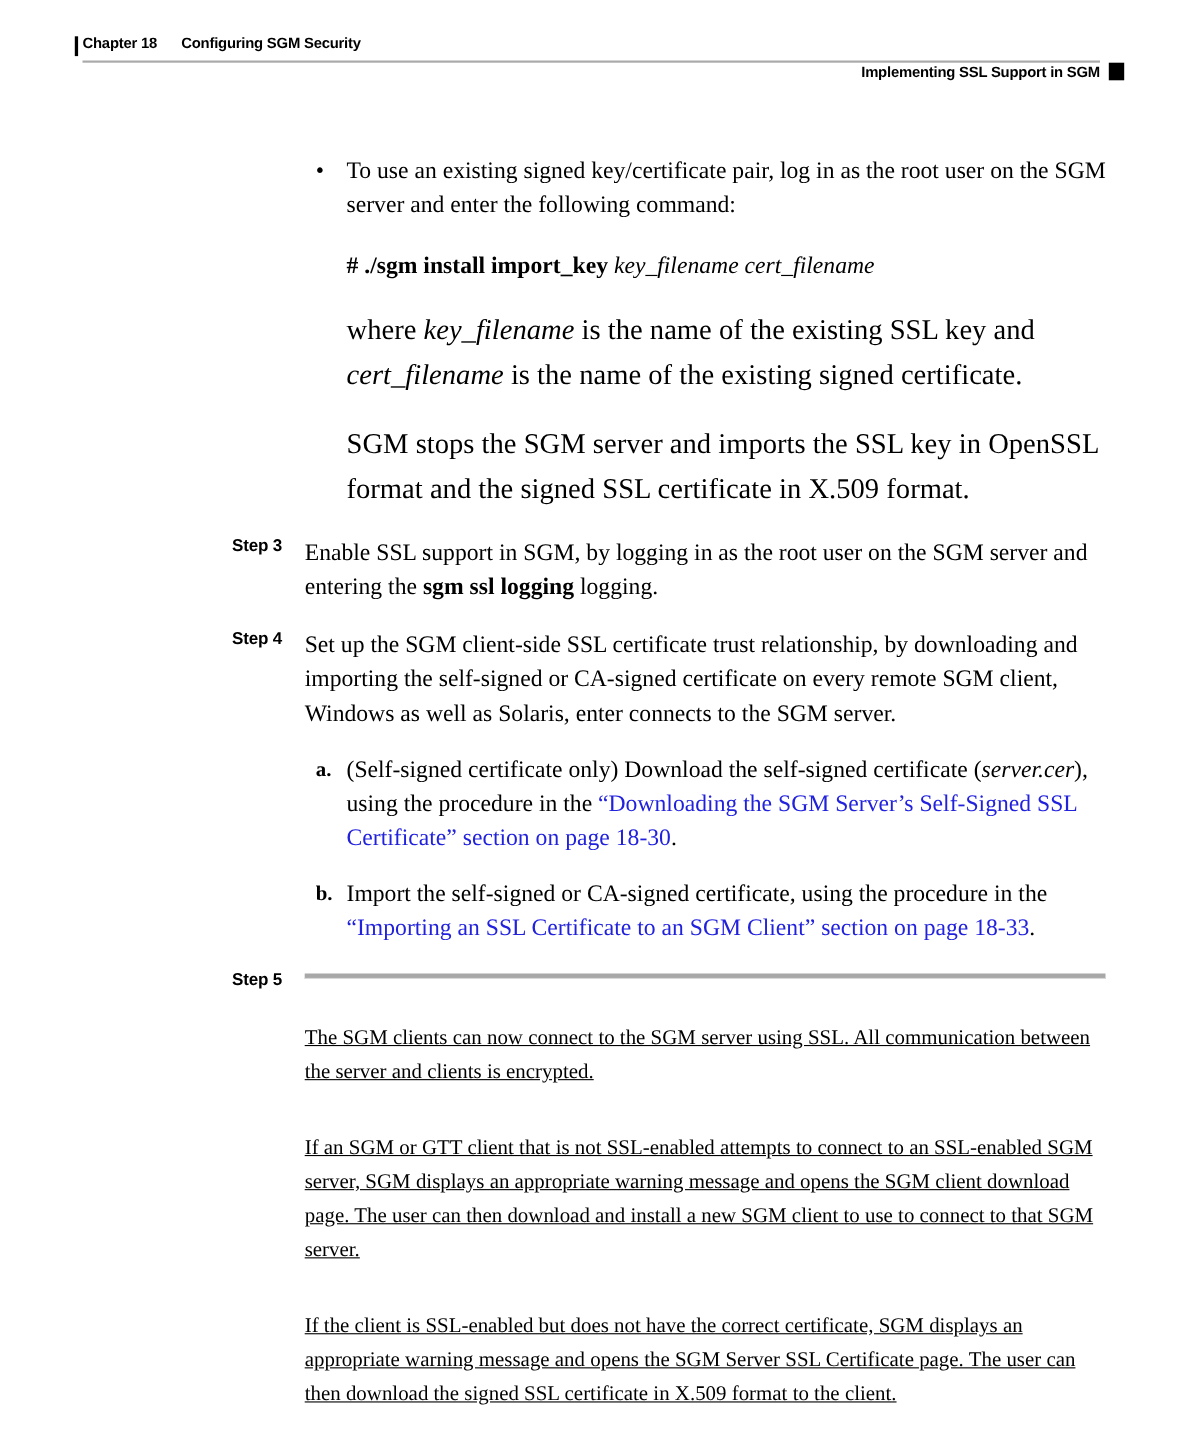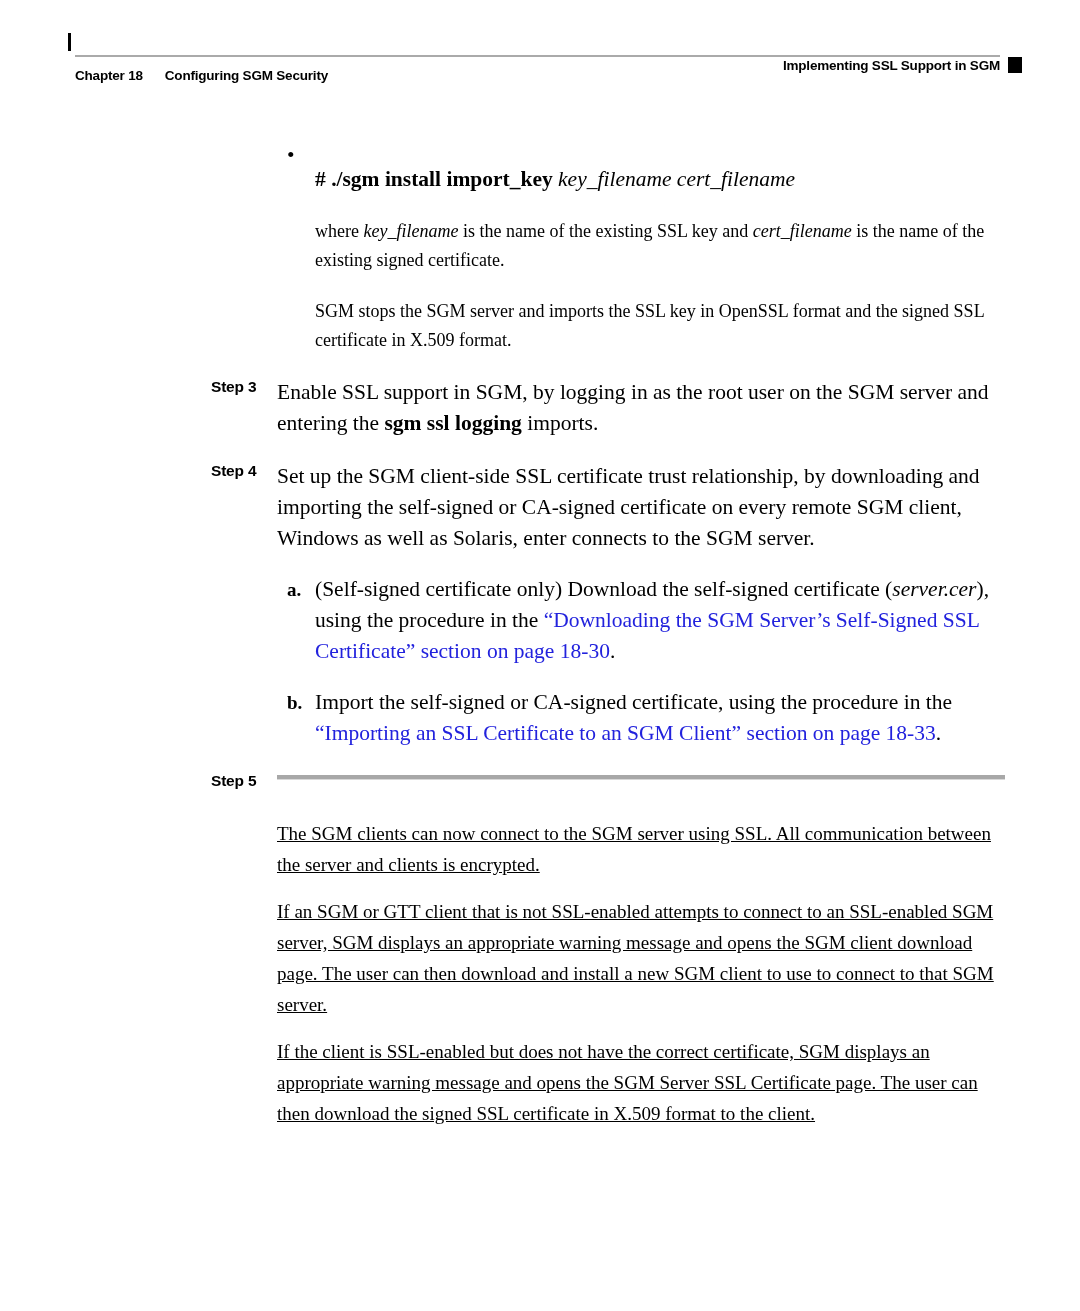--- a/index.html
+++ b/index.html
@@ -21,21 +21,20 @@
     position: absolute;
     left: 0; top: 0;
     width: 1080px;
     height: 80px;
   }
   .hdr-left-row {
     position: absolute;
     left: 75px; top: 32px;
     display: flex;
     align-items: flex-start;
-    margin-top: 36px;
   }
   .hdr-tick {
     position: absolute;
     left: 68px; top: 33px;
     width: 3px; height: 18px;
     background: #000;
   }
   .hdr-chapter,
   .hdr-chaptertitle,
   .hdr-section {
@@ -102,22 +101,22 @@
   }
   .cmd-line .args {
     font-weight: normal;
     font-style: italic;
   }
 
   .indent-para {
     margin-left: 315px;
     margin-right: 72px;
     margin-top: 22px;
-    font-size: 18px;
-    line-height: 29px;
+    font-size: 26px;
+    line-height: 41px;
   }
 
   
   .step-row {
     position: relative;
     margin-left: 193px;
     margin-right: 72px;
     padding-left: 84px;
     margin-top: 22px;
   }
@@ -169,21 +168,21 @@
   }
 
   .after-rule-para {
     margin-left: 277px;
     margin-right: 72px;
     margin-top: 38px;
     font-size: 19px;
     line-height: 31px;
     text-decoration: underline;
   }
-  .after-rule-para + .after-rule-para { margin-top: 16px; }
+  .after-rule-para + .after-rule-para { margin-top: 38px; }
 
   
   .page-footer {
     position: absolute;
     left: 0; bottom: 0;
     width: 1080px;
     height: 96px;
   }
 </style>
 </head>
@@ -199,36 +198,37 @@
   <div class="hdr-right-row">
     <span class="hdr-section">Implementing SSL Support in SGM</span>
   </div>
   <div class="hdr-sq"></div>
 </div>
 
 <div class="content">
 
   <div class="bullet-block body-text">
     <span class="marker">•</span>
+    <span>To use an existing signed key/certificate pair, log in as the root user on the SGM server and enter the following command:</span>
   </div>
 
   <div class="cmd-line">
     <span># ./sgm install import_key </span><span class="args">key_filename cert_filename</span>
   </div>
 
   <div class="indent-para">
     <span>where </span><span class="ital">key_filename</span><span> is the name of the existing SSL key and </span><span class="ital">cert_filename</span><span> is the name of the existing signed certificate.</span>
   </div>
 
   <div class="indent-para">SGM stops the SGM server and imports the SSL key in OpenSSL format and the signed SSL certificate in X.509 format.</div>
 
   <div class="step-row">
     <span class="step-label">Step 3</span>
     <div class="step-body">
-      <span>Enable SSL support in SGM, by logging in as the root user on the SGM server and entering the </span><span class="bold">sgm ssl logging</span><span> imports.</span>
+      <span>Enable SSL support in SGM, by logging in as the root user on the SGM server and entering the </span><span class="bold">sgm ssl logging</span><span> logging.</span>
     </div>
   </div>
 
   <div class="step-row">
     <span class="step-label">Step 4</span>
     <div class="step-body">Set up the SGM client-side SSL certificate trust relationship, by downloading and importing the self-signed or CA-signed certificate on every remote SGM client, Windows as well as Solaris, enter connects to the SGM server.</div>
   </div>
 
   <div class="substep">
     <span class="marker">a.</span>

